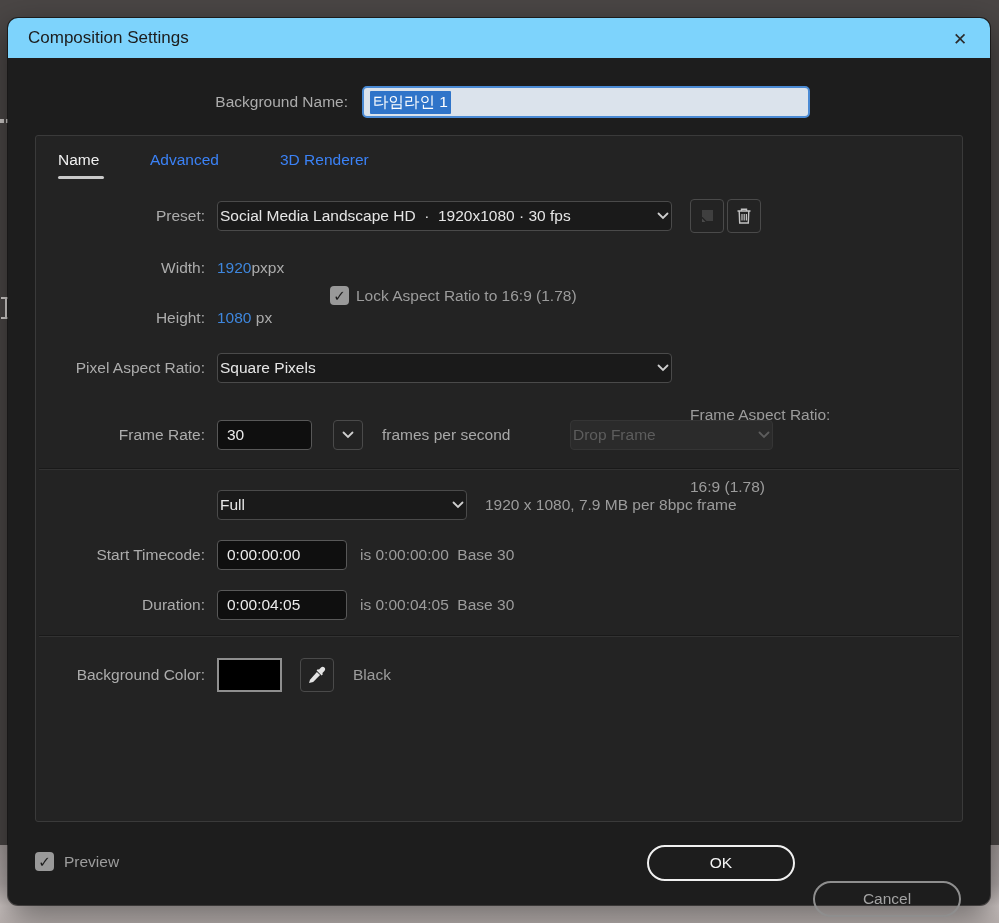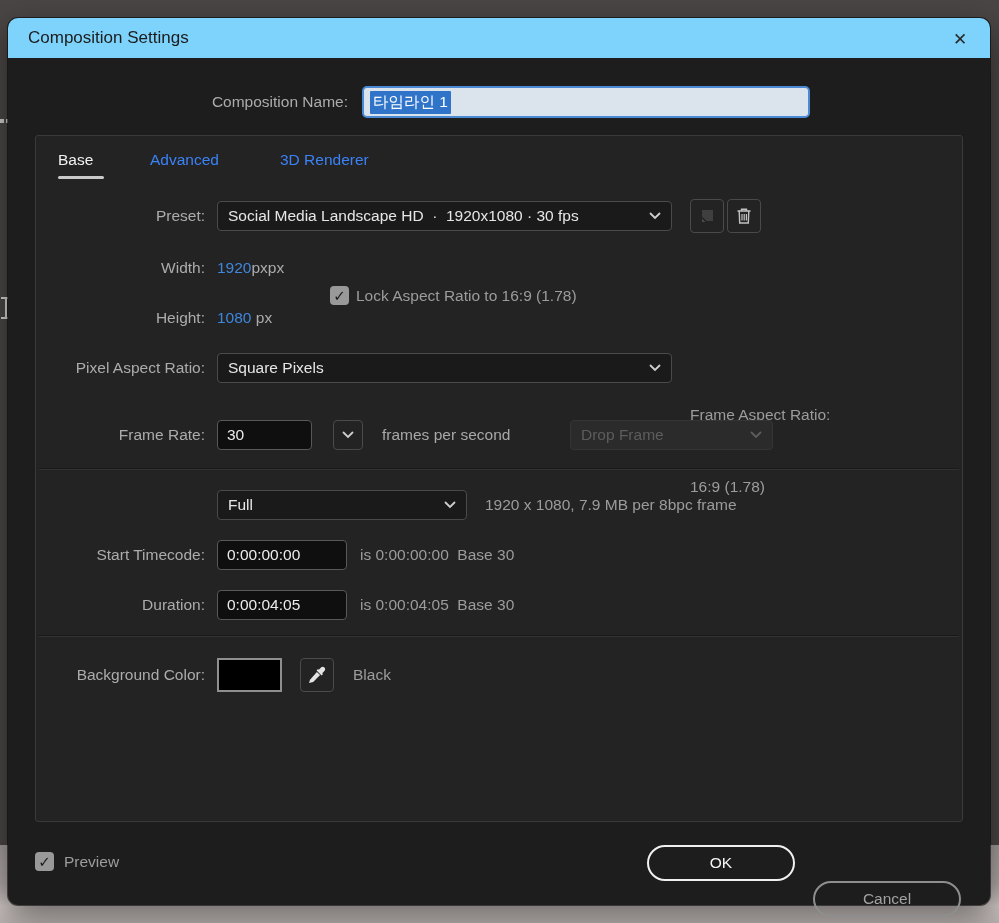--- a/index.html
+++ b/index.html
@@ -38,21 +38,21 @@
     border-top:1px solid #191919;border-bottom:1px solid #323232;}
 
   
   .tab{position:absolute;top:130px;font-size:15.5px;line-height:24px;color:#3b82f6;}
   .tab.active{color:#f0f0f0;}
   .tab-underline{position:absolute;left:50px;top:158px;width:46px;height:3px;background:#c9c9c9;border-radius:2px;}
 
   
   .dropdown{position:absolute;height:30px;background:#1a1a1a;border:1px solid #4a4a4a;
     border-radius:4px;box-sizing:border-box;display:flex;align-items:center;
-    padding:0 10px;color:#e6e6e6;font-size:15.5px;}
+    padding:0 2px;color:#e6e6e6;font-size:15.5px;}
   .dropdown .dd-text{white-space:pre;overflow:hidden;}
   .dropdown .chev{margin-left:auto;display:flex;}
   .dropdown.disabled{background:#2b2b2b;border-color:#353535;color:#5d5d5d;}
   .tfield{position:absolute;height:30px;background:#0f0f0f;border:1px solid #585858;
     border-radius:4px;box-sizing:border-box;color:#ebebeb;font-size:15.5px;
     line-height:28px;padding:0 9px;}
   .iconbtn{position:absolute;width:34px;height:34px;background:#232323;border:1px solid #4a4a4a;
     border-radius:4px;box-sizing:border-box;display:flex;align-items:center;justify-content:center;}
   .checkbox{position:absolute;width:19px;height:19px;background:#999999;border-radius:4px;
     display:flex;align-items:center;justify-content:center;color:#1c1c1c;
@@ -87,28 +87,28 @@
 
 <div class="dialog">
 
   <div class="titlebar">
     <div class="title">Composition Settings</div>
     <div class="close-btn">
       <span>✕</span>
     </div>
   </div>
 
-  <div class="label" style="left:143px;top:69px;">Composition Name:</div>
+  <div class="label" style="left:143px;top:69px;">Background Name:</div>
   <div class="name-input">
     <span class="sel">타임라인 1</span>
   </div>
 
   <div class="panel"></div>
 
-  <div class="tab active" style="left:50px;">Base</div>
+  <div class="tab active" style="left:50px;">Name</div>
   <div class="tab-underline"></div>
   <div class="tab" style="left:142px;">Advanced</div>
   <div class="tab" style="left:272px;">3D Renderer</div>
 
   <div class="label" style="top:183px;">Preset:</div>
   <div class="dropdown" style="left:209px;top:183px;width:455px;">
     <span class="dd-text">Social Media Landscape HD  ·  1920x1080 · 30 fps</span>
     <span class="chev">
       <svg width="12" height="8" viewBox="0 0 12 8">
           <path d="M1.5 1.5L6 6l4.5-4.5" stroke="#cfcfcf" stroke-width="1.8" fill="none" stroke-linecap="round"></path>

